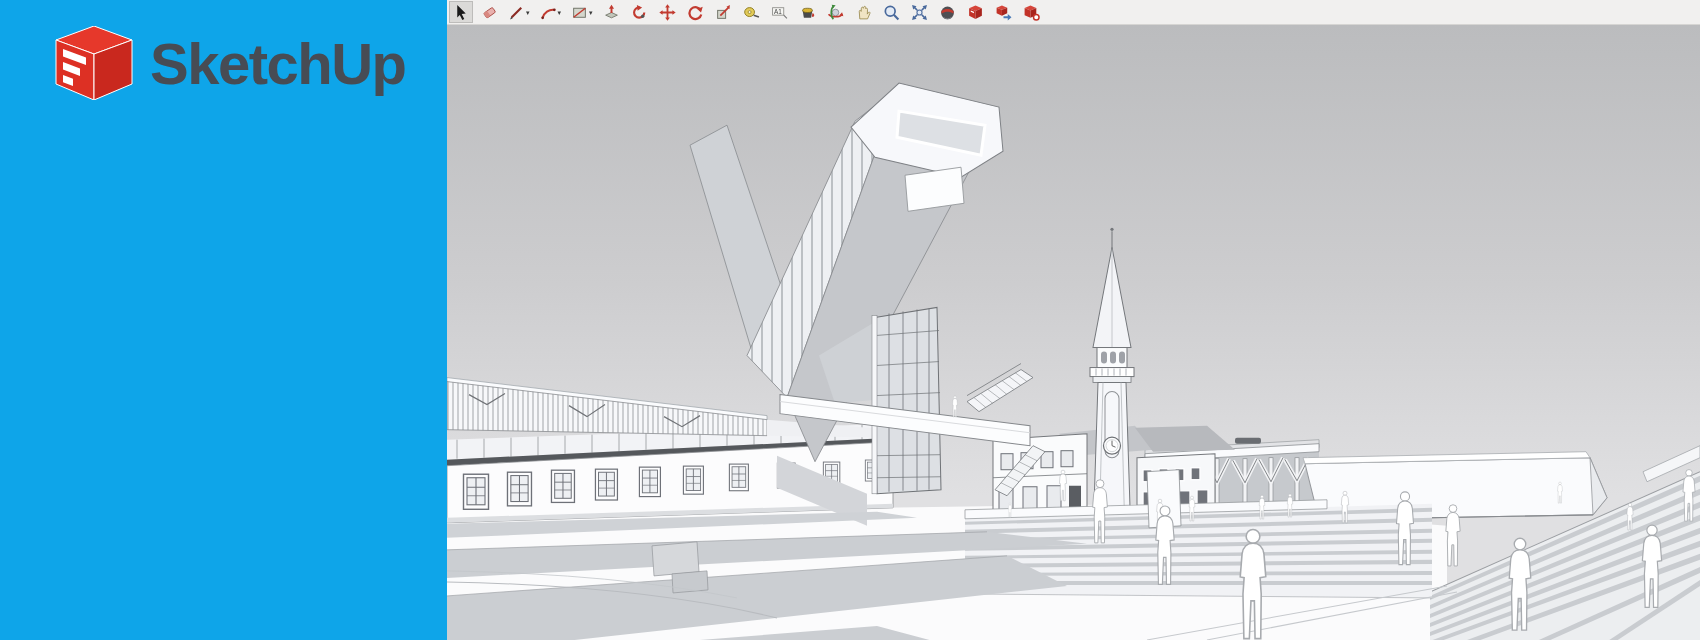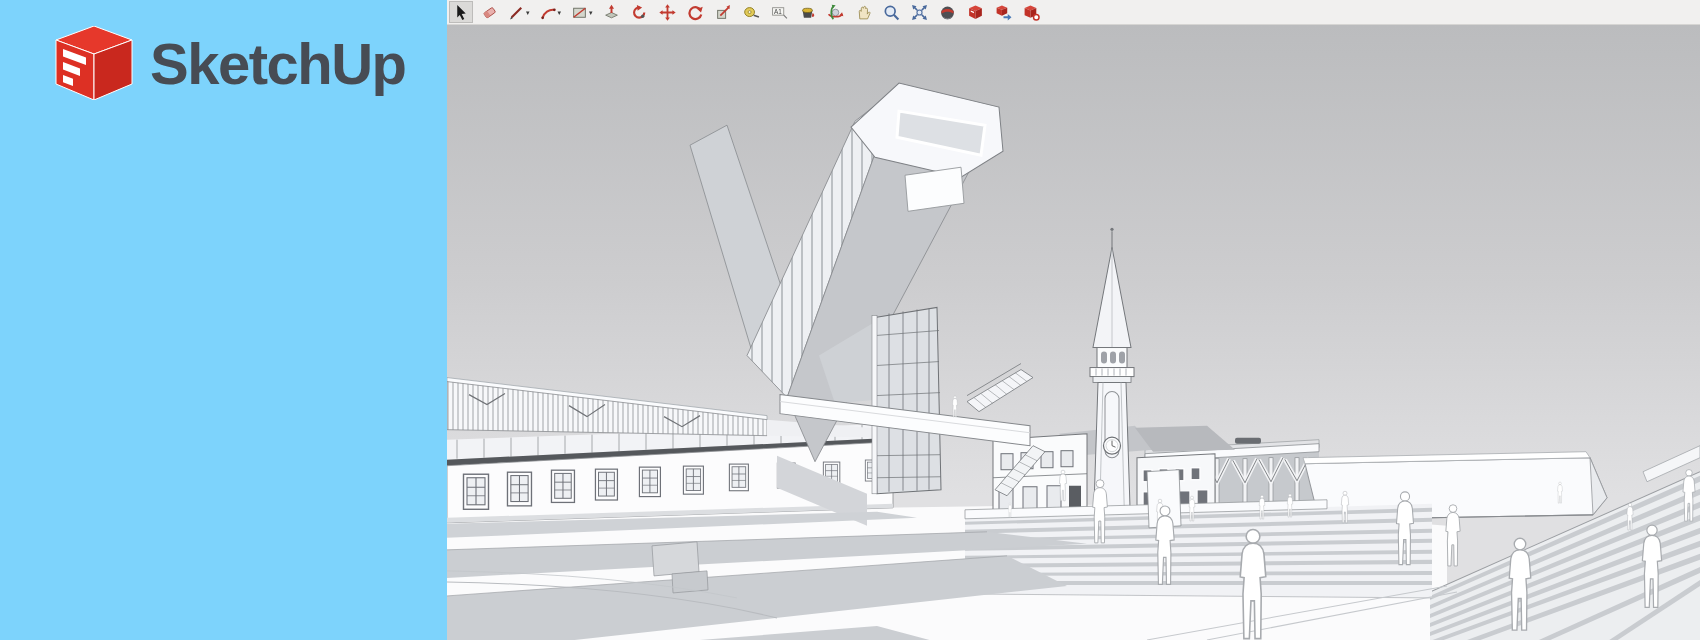--- a/index.html
+++ b/index.html
@@ -1,16 +1,16 @@
 <!DOCTYPE html>
 <html style="--brand-red: #DF3A2C; --logo-text: #474C54; --toolbar-bg: #F1F0EF; --toolbar-selected: #DBDAD8; --toolbar-border: #D6D5D3; --sky-top: #BBBCBE; --sky-horizon: #E0E0E2; --model-face: #FBFCFD; --model-shade: #C7C9CD; --model-line: #74777B; --tool-red: #C23B30; --tool-blue: #49699C; --tool-green: #3F8A3C; --tool-yellow: #E2CA58;"><head>
 <meta charset="utf-8">
 <style>
   html,body{margin:0;padding:0;background:#ffffff;}
-  .stage{position:relative;width:1700px;height:640px;background:#7dd3fc;overflow:hidden;
+  .stage{position:relative;width:1700px;height:640px;background:#0ea5e9;overflow:hidden;
          font-family:"Liberation Sans", sans-serif;}
   .logo{position:absolute;left:54px;top:26px;display:flex;align-items:center;gap:16px;}
   .logo-text{font-weight:bold;font-size:58px;letter-spacing:-1.5px;color:var(--logo-text,#474C54);}
   .viewport{position:absolute;left:447px;top:0;width:1253px;height:640px;}
   .toolbar{height:25px;background:var(--toolbar-bg,#F1F0EF);
            border-bottom:1px solid var(--toolbar-border,#D6D5D3);
            display:flex;align-items:center;padding-left:2px;box-sizing:border-box;}
   .tool{height:22px;min-width:24px;border:1px solid transparent;background:transparent;
         display:flex;align-items:center;justify-content:center;gap:1px;padding:0 2px;margin-right:4px;cursor:pointer;}
   .tool.selected{background:var(--toolbar-selected,#DBDAD8);border:1px solid #BDBCBA;}

